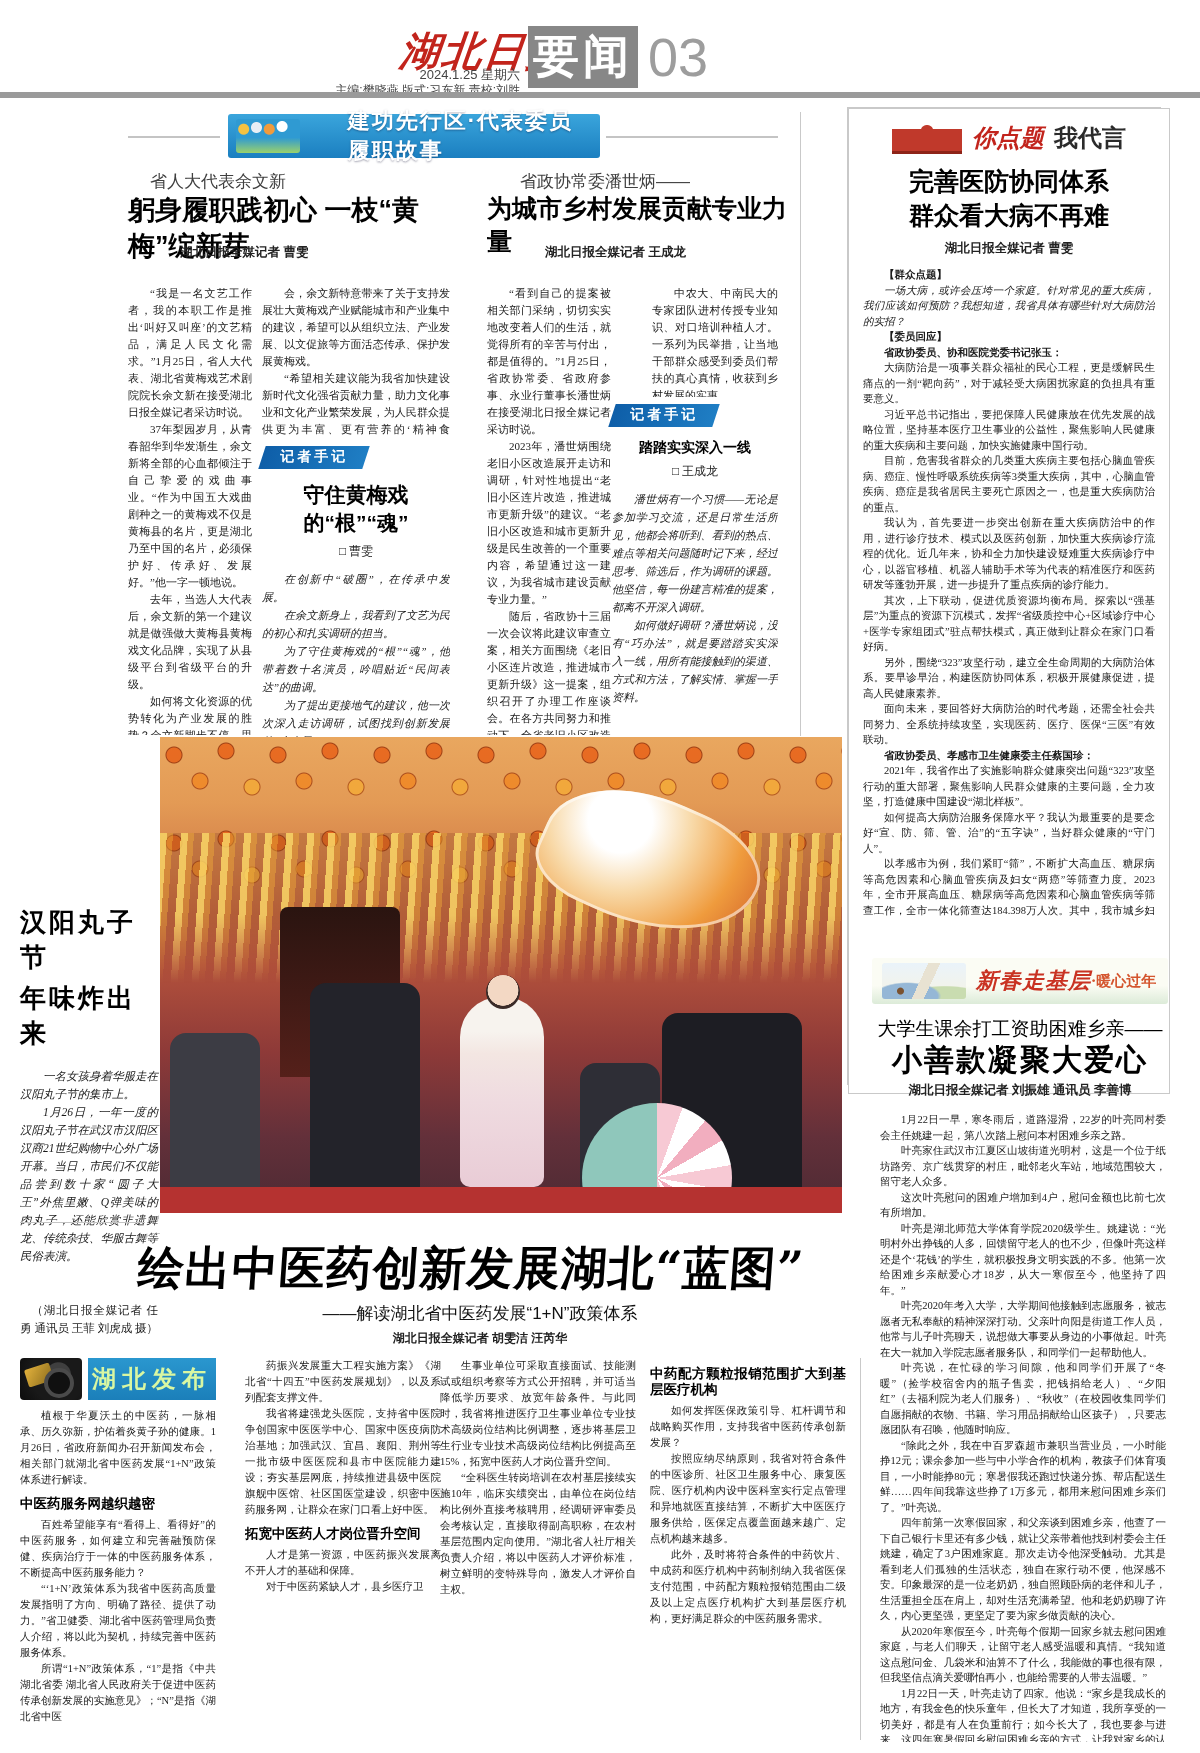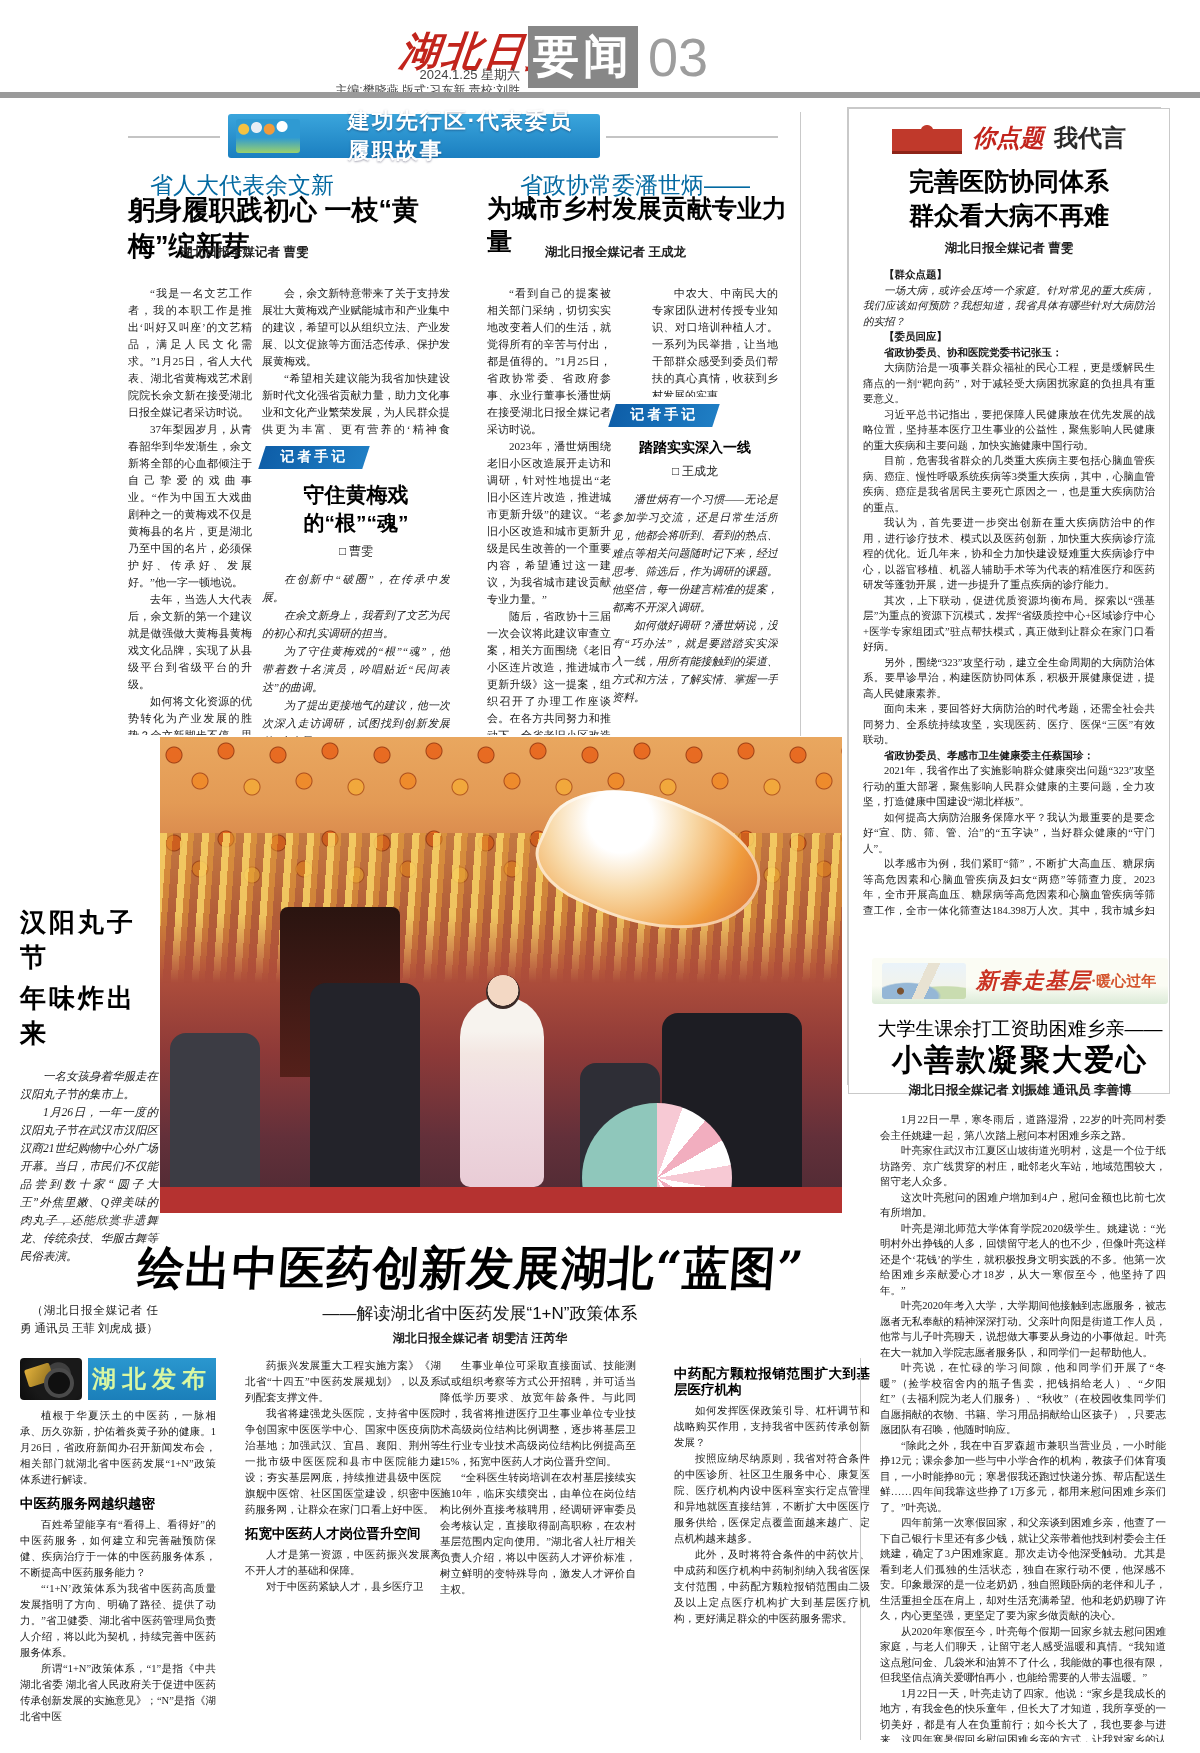--- a/index.html
+++ b/index.html
@@ -24,21 +24,21 @@
   .tbanner .ppl{width:86px;height:34px;background:
         radial-gradient(circle at 12% 30%,#f5c242 0 5px,transparent 6px),
         radial-gradient(circle at 32% 25%,#e8eef5 0 5px,transparent 6px),
         radial-gradient(circle at 52% 30%,#f09b3c 0 5px,transparent 6px),
         radial-gradient(circle at 72% 22%,#fff 0 5px,transparent 6px),
         linear-gradient(180deg,#2f9ad2 55%,#9bd16b 100%);
         border-radius:3px;margin-right:12px;}
   .tbanner span{color:#fff;font-family:"Liberation Sans",sans-serif;font-weight:bold;
         font-size:22px;letter-spacing:2px;text-shadow:0 1px 2px rgba(0,0,40,.35);}
   
-  .kicker{font-family:"Liberation Sans",sans-serif;font-size:23px;color:#0369a1;}
+  .kicker{font-family:"Liberation Sans",sans-serif;font-size:17px;color:#404040;}
   .hl1{font-family:"Liberation Sans",sans-serif;font-weight:bold;font-size:27px;letter-spacing:0px;color:#000;}
   .byline{font-family:"Liberation Sans",sans-serif;font-size:12.5px;font-weight:bold;color:#222;}
   .body-col{font-size:11px;line-height:17px;text-align:justify;overflow:hidden;}
   .body-col p{margin:0;text-indent:2em;}
   .body-col p.b{font-weight:bold;font-family:"Liberation Sans",sans-serif;}
   .body-col p.i{font-style:italic;}
   .body-col h4{margin:6px 0 4px;font-family:"Liberation Sans",sans-serif;font-size:13px;color:#000;}
   .notes-flag{background:linear-gradient(90deg,#0e5ea8,#1f7ec4);color:#fff;
         font-family:"Liberation Sans",sans-serif;font-weight:bold;font-size:14px;
         padding:2px 18px 3px;display:inline-block;transform:skewX(-18deg);}
@@ -268,21 +268,21 @@
       <p>药振兴发展重大工程实施方案》《湖北省“十四五”中医药发展规划》，以及系列配套支撑文件。</p>
       <p>我省将建强龙头医院，支持省中医院争创国家中医医学中心、国家中医疫病防治基地；加强武汉、宜昌、襄阳、荆州等一批市级中医医院和县市中医院能力建设；夯实基层网底，持续推进县级中医院旗舰中医馆、社区国医堂建设，织密中医药服务网，让群众在家门口看上好中医。</p>
       <h4>拓宽中医药人才岗位晋升空间</h4>
       <p>人才是第一资源，中医药振兴发展离不开人才的基础和保障。</p>
       <p>对于中医药紧缺人才，县乡医疗卫</p>
     </div>
   <div class="abs bot-col body-col" style="left:440px;top:1358px;width:196px;height:382px;">
       <p>生事业单位可采取直接面试、技能测试或组织考察等方式公开招聘，并可适当降低学历要求、放宽年龄条件。与此同时，我省将推进医疗卫生事业单位专业技术高级岗位结构比例调整，逐步将基层卫生行业专业技术高级岗位结构比例提高至15%，拓宽中医药人才岗位晋升空间。</p>
       <p>“全科医生转岗培训在农村基层接续实施10年，临床实绩突出，由单位在岗位结构比例外直接考核聘用，经调研评审委员会考核认定，直接取得副高职称，在农村基层范围内定向使用。”湖北省人社厅相关负责人介绍，将以中医药人才评价标准，树立鲜明的变特殊导向，激发人才评价自主权。</p>
     </div>
-  <div class="abs bot-col body-col" style="left:650px;top:1358px;width:196px;height:382px;margin-left:24px;">
+  <div class="abs bot-col body-col" style="left:650px;top:1358px;width:196px;height:382px;">
       <h4>中药配方颗粒报销范围扩大到基层医疗机构</h4>
       <p>如何发挥医保政策引导、杠杆调节和战略购买作用，支持我省中医药传承创新发展？</p>
       <p>按照应纳尽纳原则，我省对符合条件的中医诊所、社区卫生服务中心、康复医院、医疗机构内设中医科室实行定点管理和异地就医直接结算，不断扩大中医医疗服务供给，医保定点覆盖面越来越广、定点机构越来越多。</p>
       <p>此外，及时将符合条件的中药饮片、中成药和医疗机构中药制剂纳入我省医保支付范围，中药配方颗粒报销范围由二级及以上定点医疗机构扩大到基层医疗机构，更好满足群众的中医药服务需求。</p>
     </div>
 
   <div class="abs vrule" style="left:860px;top:1358px;height:382px;"></div>
 
   <div class="abs spring" style="left:872px;top:958px;width:296px;">
     <div class="art"></div>

